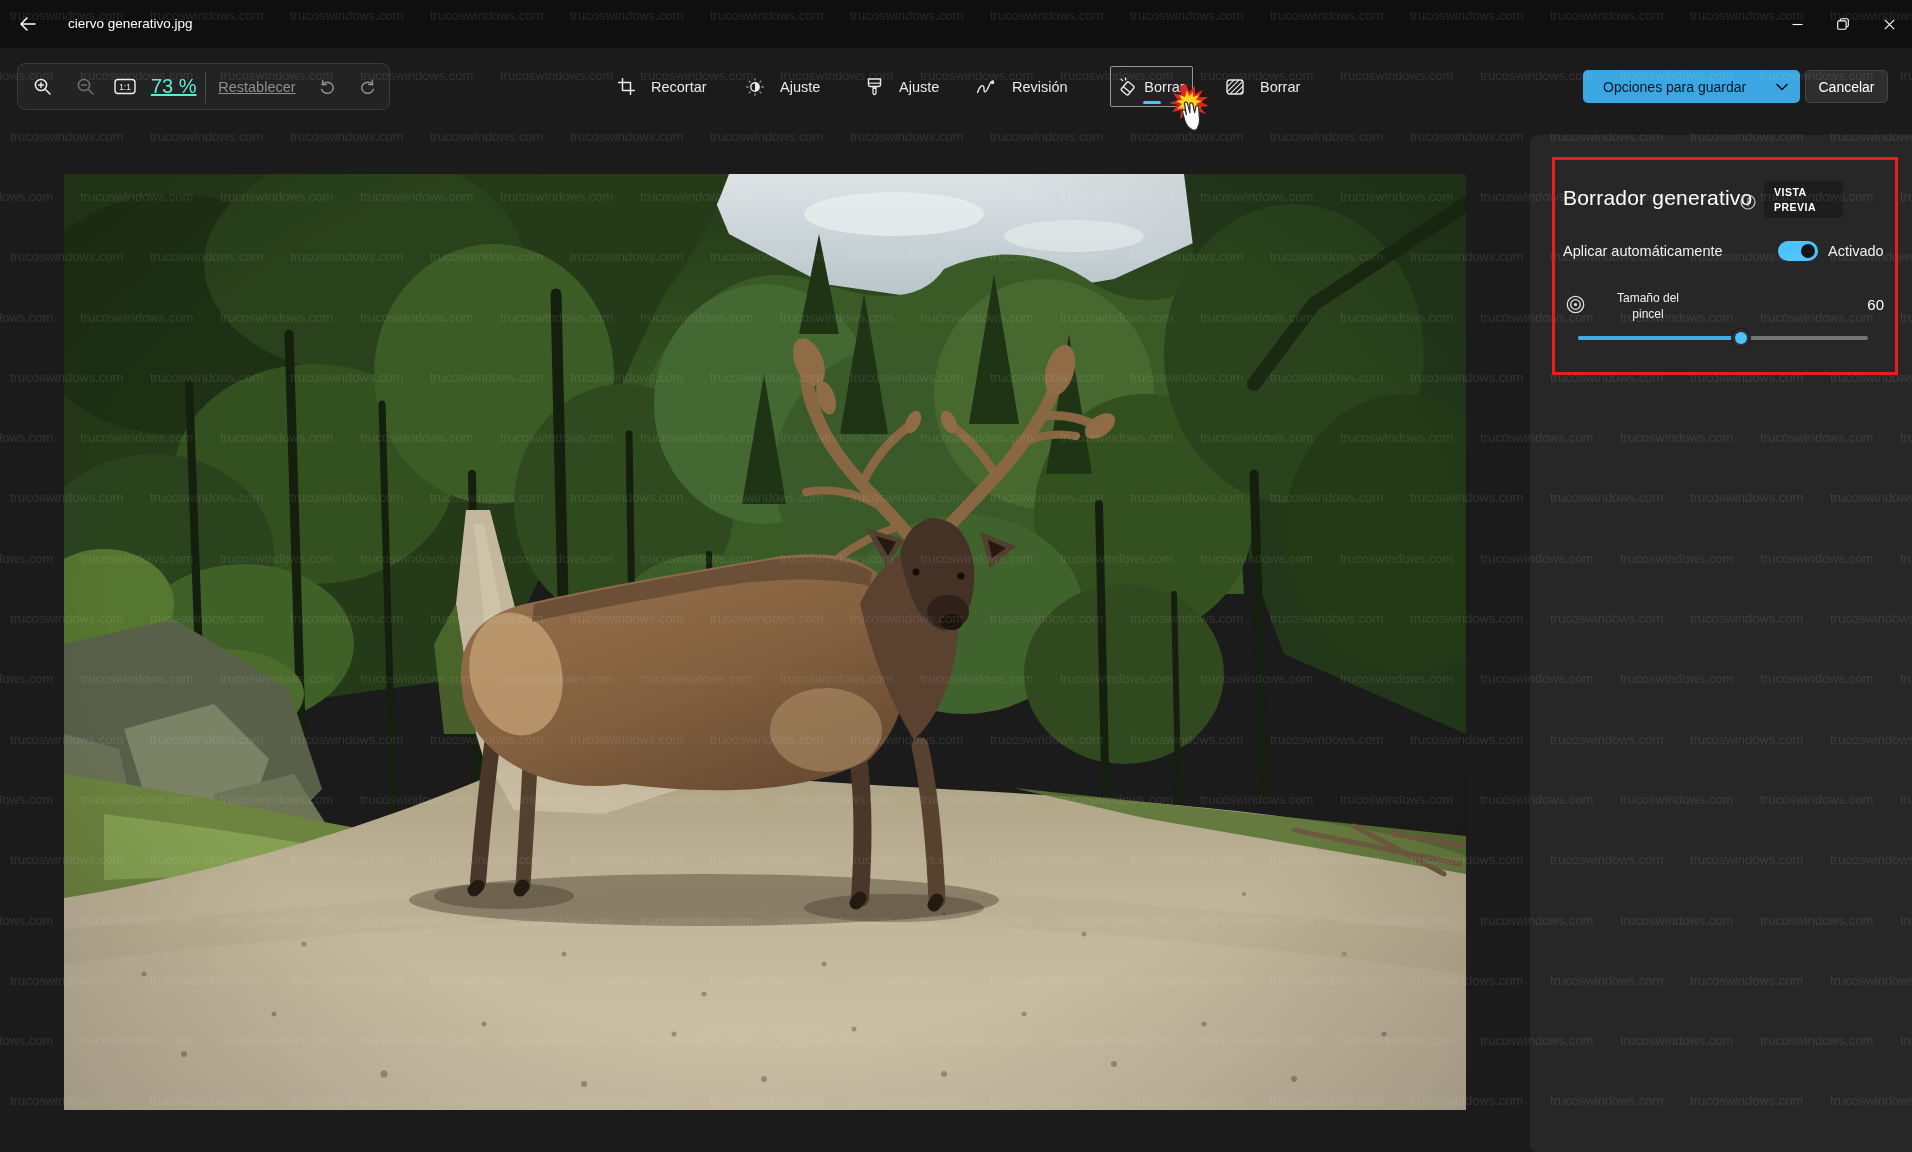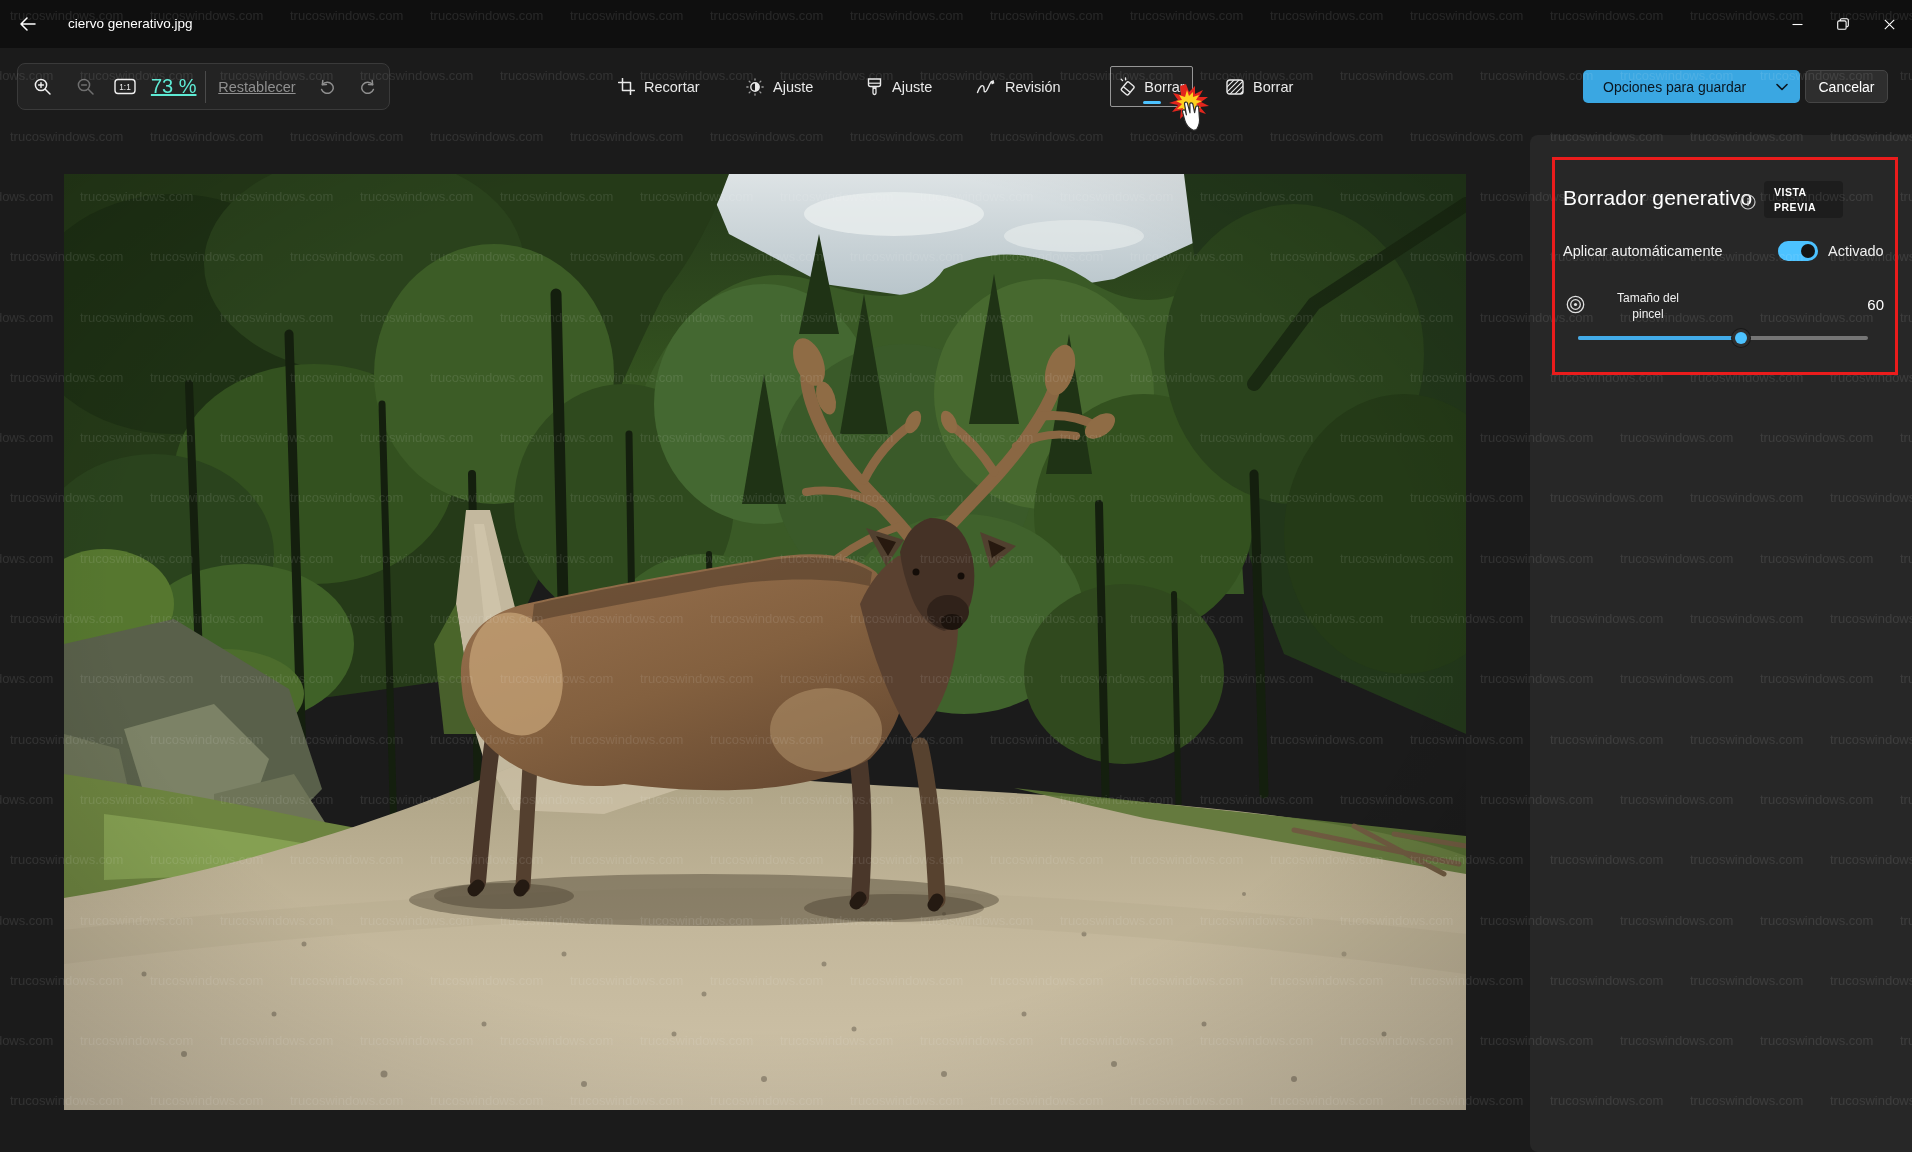--- a/index.html
+++ b/index.html
@@ -24,21 +24,21 @@
   }
   .lt-item { display:flex; align-items:center; justify-content:center; height:100%;text-decoration:underline; }
   .lt-zoomin  { width:52px; }
   .lt-zoomout { width:40px; }
   .lt-onetoone{ width:42px; }
   .lt-zoomlevel { width:62px; font-size:20px; color:#5eead4; }
   .lt-sep { width:1px; height:32px; background:#4a4a4a; margin:0 2px; }
   .lt-reset { width:104px; font-size:14.5px; color:#8f8f8f; }
   .lt-undo, .lt-redo { width:44px; }
   
-  .tab { position:absolute; top:63px; height:47px; display:flex; align-items:center; gap:9px; font-size:14.5px; color:#e9e9e9; cursor:pointer; z-index:6; }
+  .tab { position:absolute; top:63px; height:47px; display:flex; align-items:center; gap:16px; font-size:14.5px; color:#e9e9e9; cursor:pointer; z-index:6; }
   .tab-recortar { left:618px; }
   .tab-ajuste   { left:746px; }
   .tab-filtro   { left:866px; }
   .tab-revision { left:976px; }
   .tab-fondo    { left:1226px; }
   .tab-borrar {
     left:1110px; top:66px; height:41px; width:83px;
     border:1px solid #969696; border-radius:2px; background:rgba(255,255,255,0.03);
     justify-content:center; gap:7px;
   }

